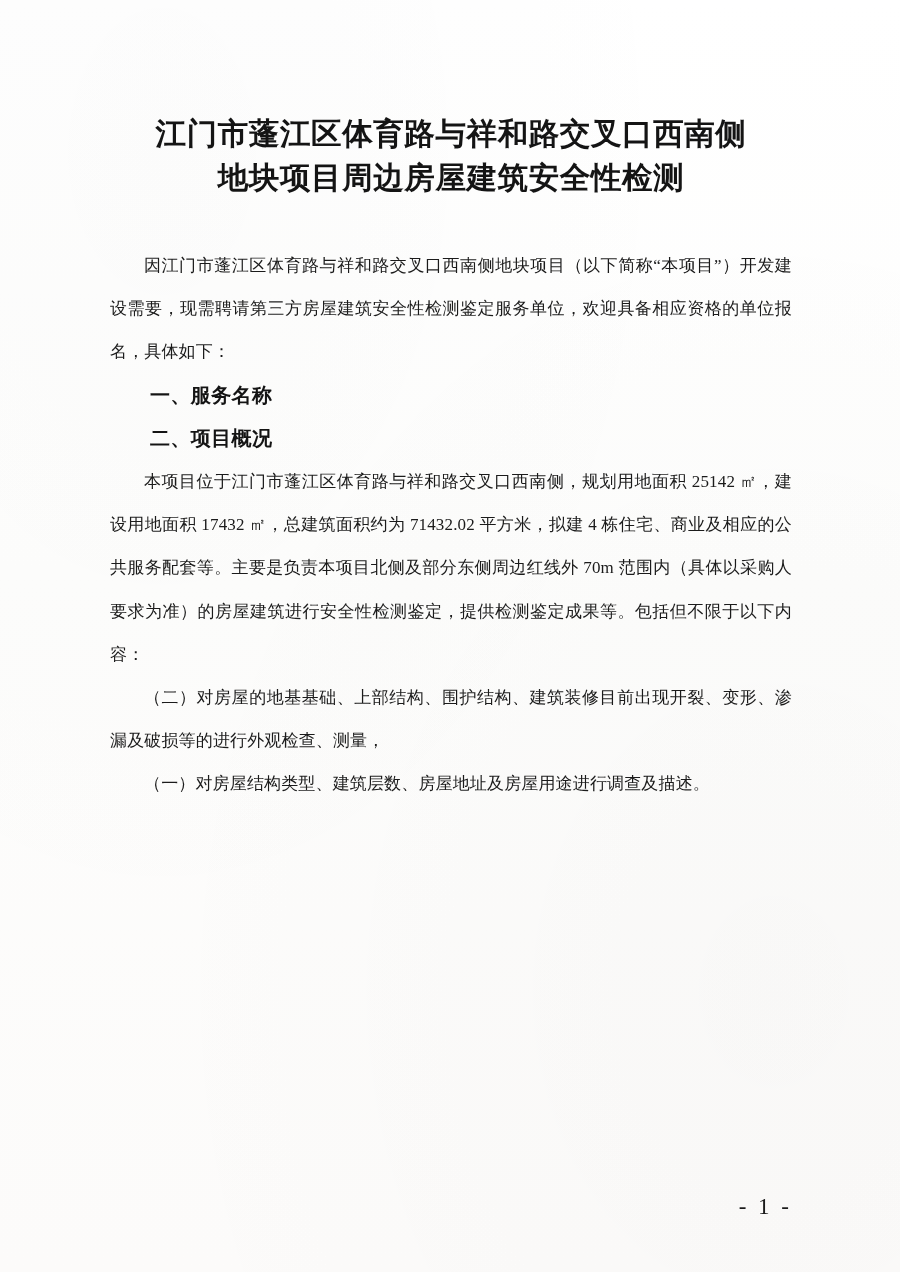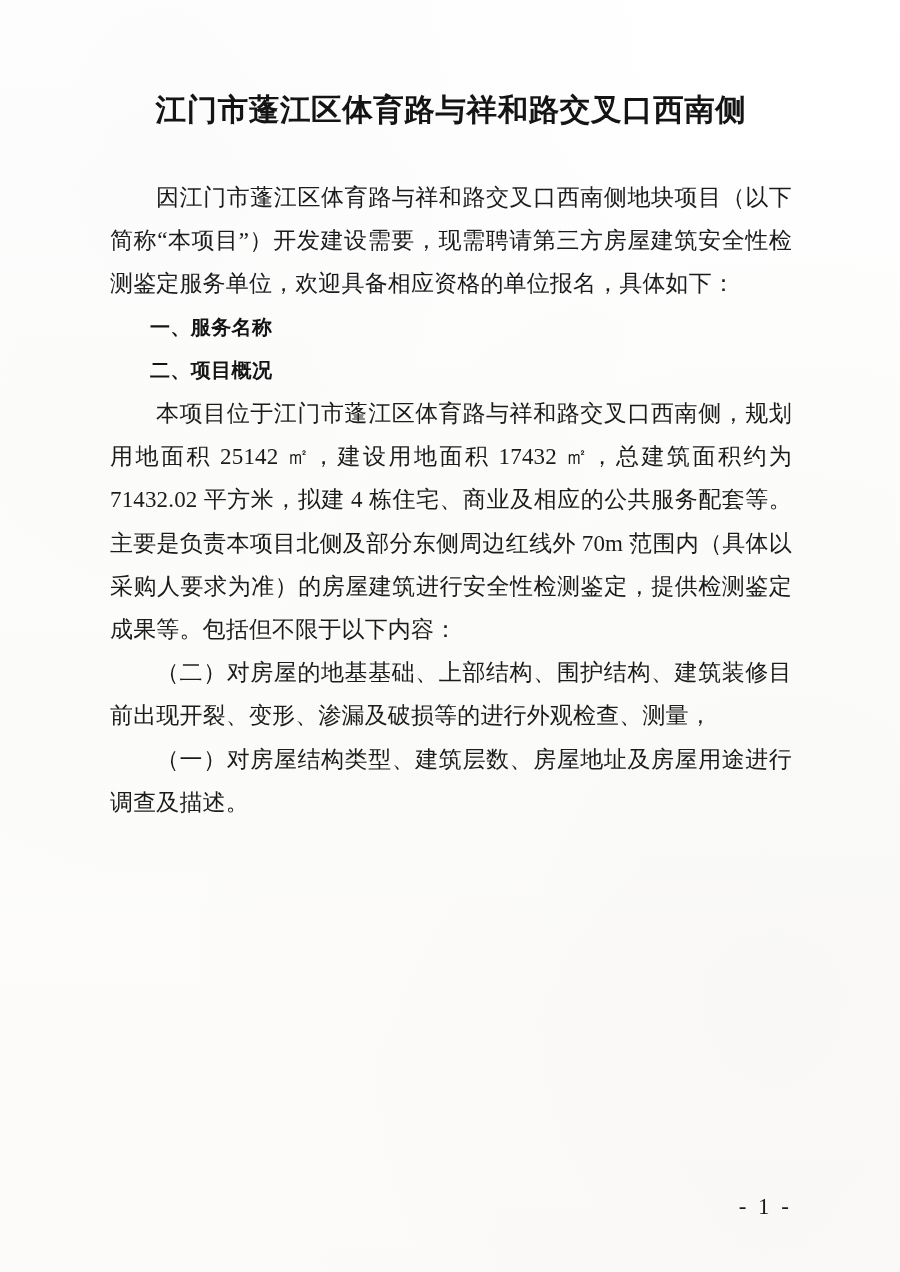--- a/index.html
+++ b/index.html
@@ -34,21 +34,21 @@
   .content {
     position: absolute;
     left: 110px;
     top: 0;
     width: 682px;
   }
 
   
   .doc-title {
     margin: 0;
-    padding-top: 88px;
+    padding-top: 112px;
     text-align: center;
     font-family: "DejaVu Sans", "Liberation Sans", sans-serif;
     font-weight: 700;
     font-size: 30.5px;
     line-height: 44px;
     letter-spacing: 0.6px;
     color: #141414;
   }
   .doc-title .tline {
     display: block;
@@ -57,21 +57,21 @@
   .doc-title .tline.l3 {
     letter-spacing: 1.2px;
   }
 
   
   .body-block {
     margin-top: 44px;
   }
   p.para {
     margin: 0;
-    font-size: 23px;
+    font-size: 17px;
     line-height: 43.2px;
     text-align: justify;
     text-align-last: left;
     text-justify: inter-ideograph;
     letter-spacing: 0.15px;
     color: #1b1b1b;
   }
   p.indent2 {
     text-indent: 2em;
   }
@@ -102,20 +102,21 @@
 </head>
 <body>
 
 <div class="page">
   <div class="paper-grain"></div>
 
   <div class="content">
 
     <h1 class="doc-title">
       <span class="tline l1">江门市蓬江区体育路与祥和路交叉口西南侧</span>
+      <span class="tline l2">地块项目周边房屋建筑安全性检测</span>
     </h1>
 
     <div class="body-block">
 
       <p class="para indent2">因江门市蓬江区体育路与祥和路交叉口西南侧地块项目（以下简称“本项目”）开发建设需要，现需聘请第三方房屋建筑安全性检测鉴定服务单位，欢迎具备相应资格的单位报名，具体如下：</p>
 
       <p class="heading">一、服务名称</p>
 
       <p class="heading">二、项目概况</p>
       <p class="para indent2">本项目位于江门市蓬江区体育路与祥和路交叉口西南侧，规划用地面积 25142 ㎡，建设用地面积 17432 ㎡，总建筑面积约为 71432.02 平方米，拟建 4 栋住宅、商业及相应的公共服务配套等。主要是负责本项目北侧及部分东侧周边红线外 70m 范围内（具体以采购人要求为准）的房屋建筑进行安全性检测鉴定，提供检测鉴定成果等。包括但不限于以下内容：</p>

